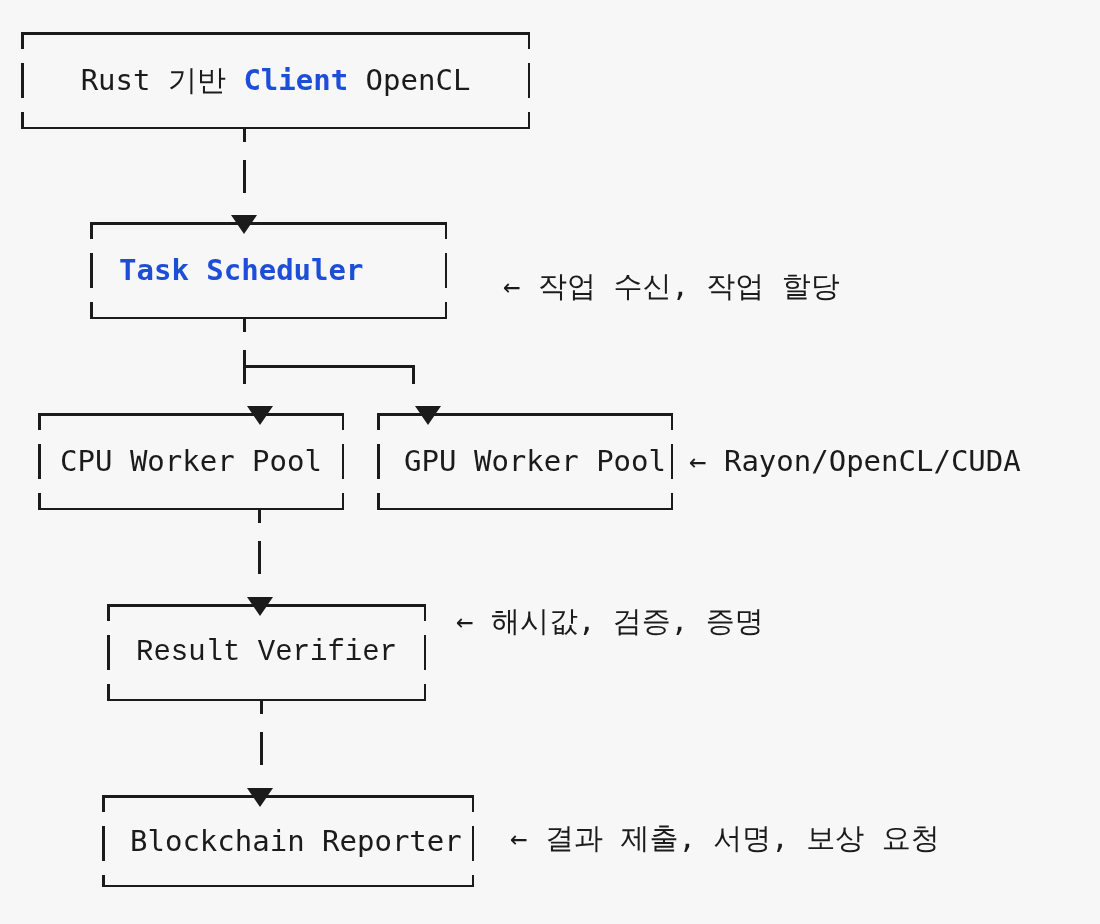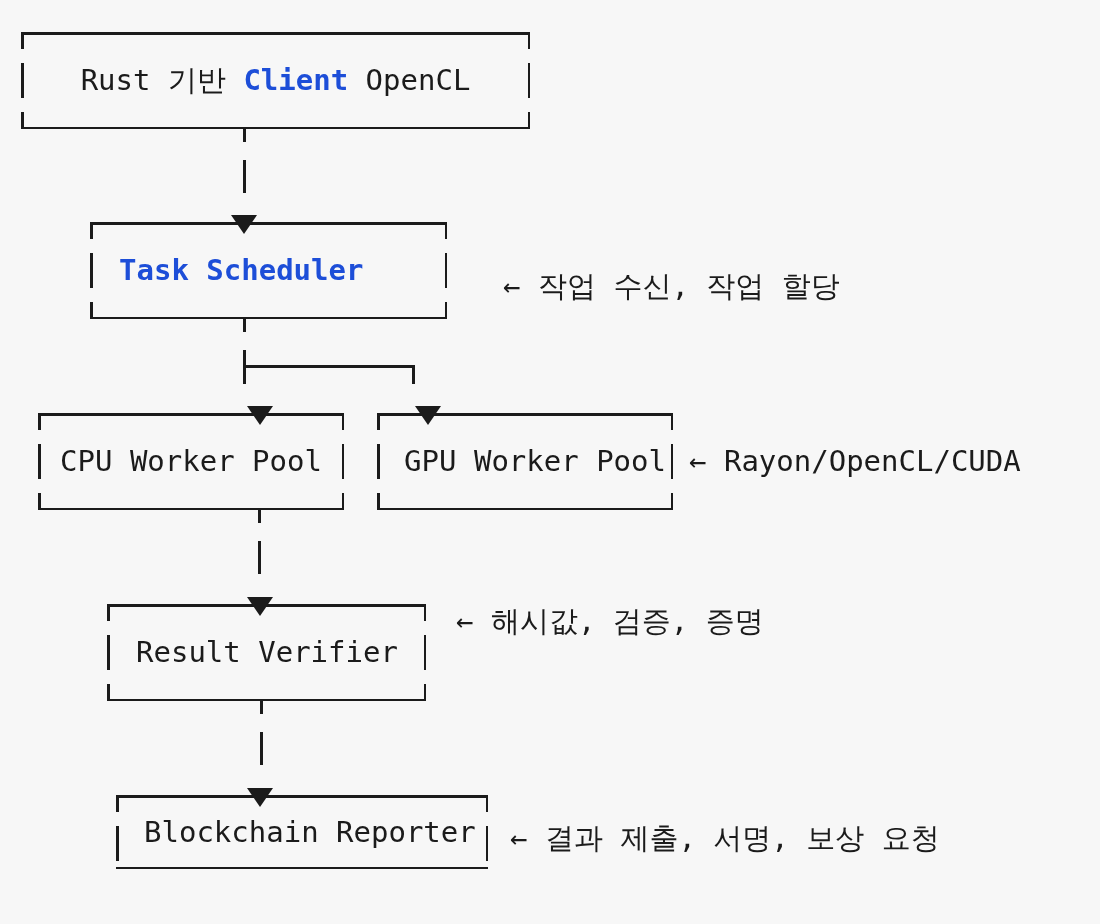--- a/index.html
+++ b/index.html
@@ -95,37 +95,37 @@
   </div>
   <div class="annotation" style="left:689px;top:413px;">← Rayon/OpenCL/CUDA</div>
 
   <div class="vline" style="left:258px;top:510px;height:13px;"></div>
   <div class="vline" style="left:258px;top:541px;height:33px;"></div>
   <div class="arrow" style="left:242.5px;top:597px;">
     <div class="halo"></div>
     <div class="tri"></div>
   </div>
 
-  <div class="node" style="left:107px;top:604px;width:319px;height:97px;">
+  <div class="node" style="left:107px;top:604px;width:319px;height:97px;font-family:Liberation Mono, monospace;">
     <div class="edge-h top"></div>
     <div class="edge-h bot"></div>
     <div class="edge-v left"></div>
     <div class="edge-v right"></div>
     <div class="label" style="padding-left:29px;">Result Verifier</div>
   </div>
   <div class="annotation" style="left:456px;top:573px;">← 해시값, 검증, 증명</div>
 
   <div class="vline" style="left:259.5px;top:701px;height:13px;"></div>
   <div class="vline" style="left:259.5px;top:732px;height:33px;"></div>
   <div class="arrow" style="left:242.5px;top:788px;">
     <div class="halo"></div>
     <div class="tri"></div>
   </div>
 
-  <div class="node" style="left:116px;top:795px;width:372px;height:74px;">
+  <div class="node" style="left:102px;top:795px;width:372px;height:92px;">
     <div class="edge-h top"></div>
     <div class="edge-h bot"></div>
     <div class="edge-v left"></div>
     <div class="edge-v right"></div>
     <div class="label" style="padding-left:28px;">Blockchain Reporter</div>
   </div>
   <div class="annotation" style="left:510px;top:790px;">← 결과 제출, 서명, 보상 요청</div>
 
 </div>
 

